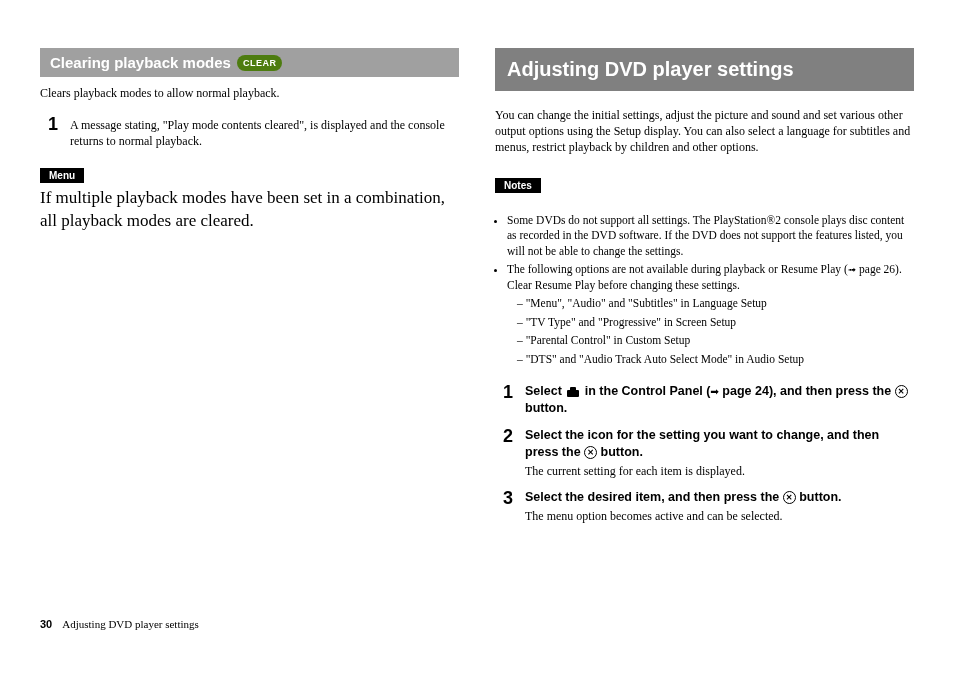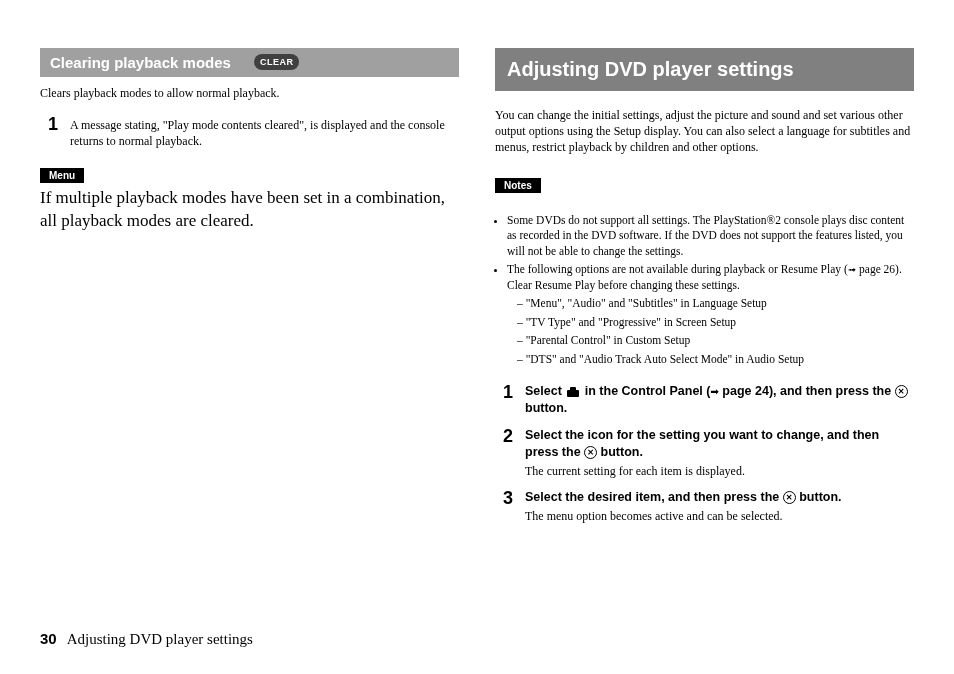--- a/index.html
+++ b/index.html
@@ -25,37 +25,37 @@
     min-width: 0;
   }
   .section-bar {
     background: #a0a0a0;
     color: #fff;
     font-family: Arial, Helvetica, sans-serif;
     font-weight: bold;
     font-size: 15px;
     padding: 6px 10px;
     display: flex;
-    align-items: flex-start;
-    gap: 23px;
+    align-items: flex-end;
+    gap: 6px;
   }
   .title-bar {
     background: #808080;
     color: #fff;
     font-family: Arial, Helvetica, sans-serif;
     font-weight: bold;
     font-size: 20px;
     padding: 10px 12px;
     margin-bottom: 16px;
   }
   .clear-badge {
     display: inline-flex;
     align-items: center;
     justify-content: center;
-    background: #404040;
+    background: #4d7c0f;
     color: #fff;
     border-radius: 10px;
     font-size: 9px;
     font-weight: bold;
     padding: 1px 6px;
     letter-spacing: 0.5px;
     height: 14px;
     line-height: 14px;
   }
   .body-text {
@@ -147,23 +147,23 @@
     content: "";
     position: absolute;
     left: 5px; top: 1px;
     width: 6px; height: 4px;
     background: #000;
     border-radius: 1px;
   }
   .arrow { font-family: Arial, sans-serif; font-size: 10px; }
   .footer {
     position: absolute;
-    bottom: 26px;
+    bottom: 44px;
     left: 40px;
-    font-size: 15px;
+    font-size: 11px;
     display: flex;
     align-items: baseline;
     gap: 10px;
   }
   .footer-num { font-weight: bold; font-family: Arial, sans-serif; }
   .footer-text { }
 </style>
 </head>
 <body>
 

